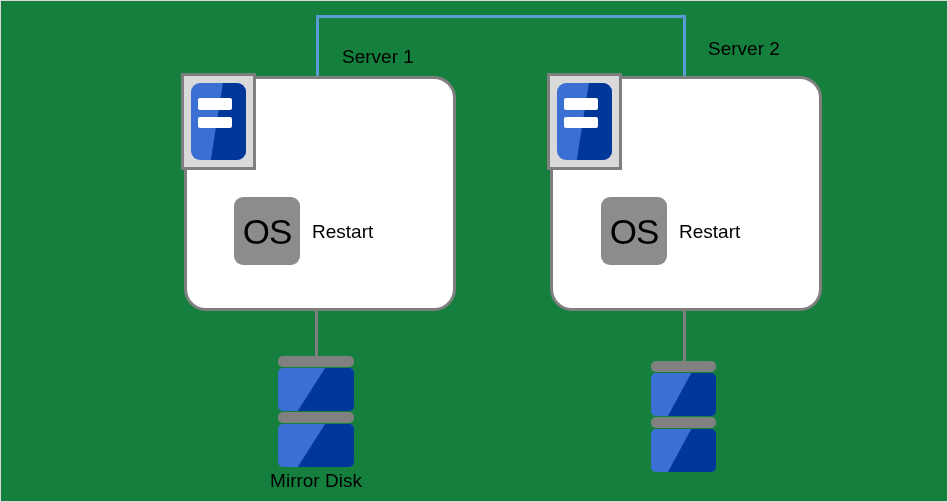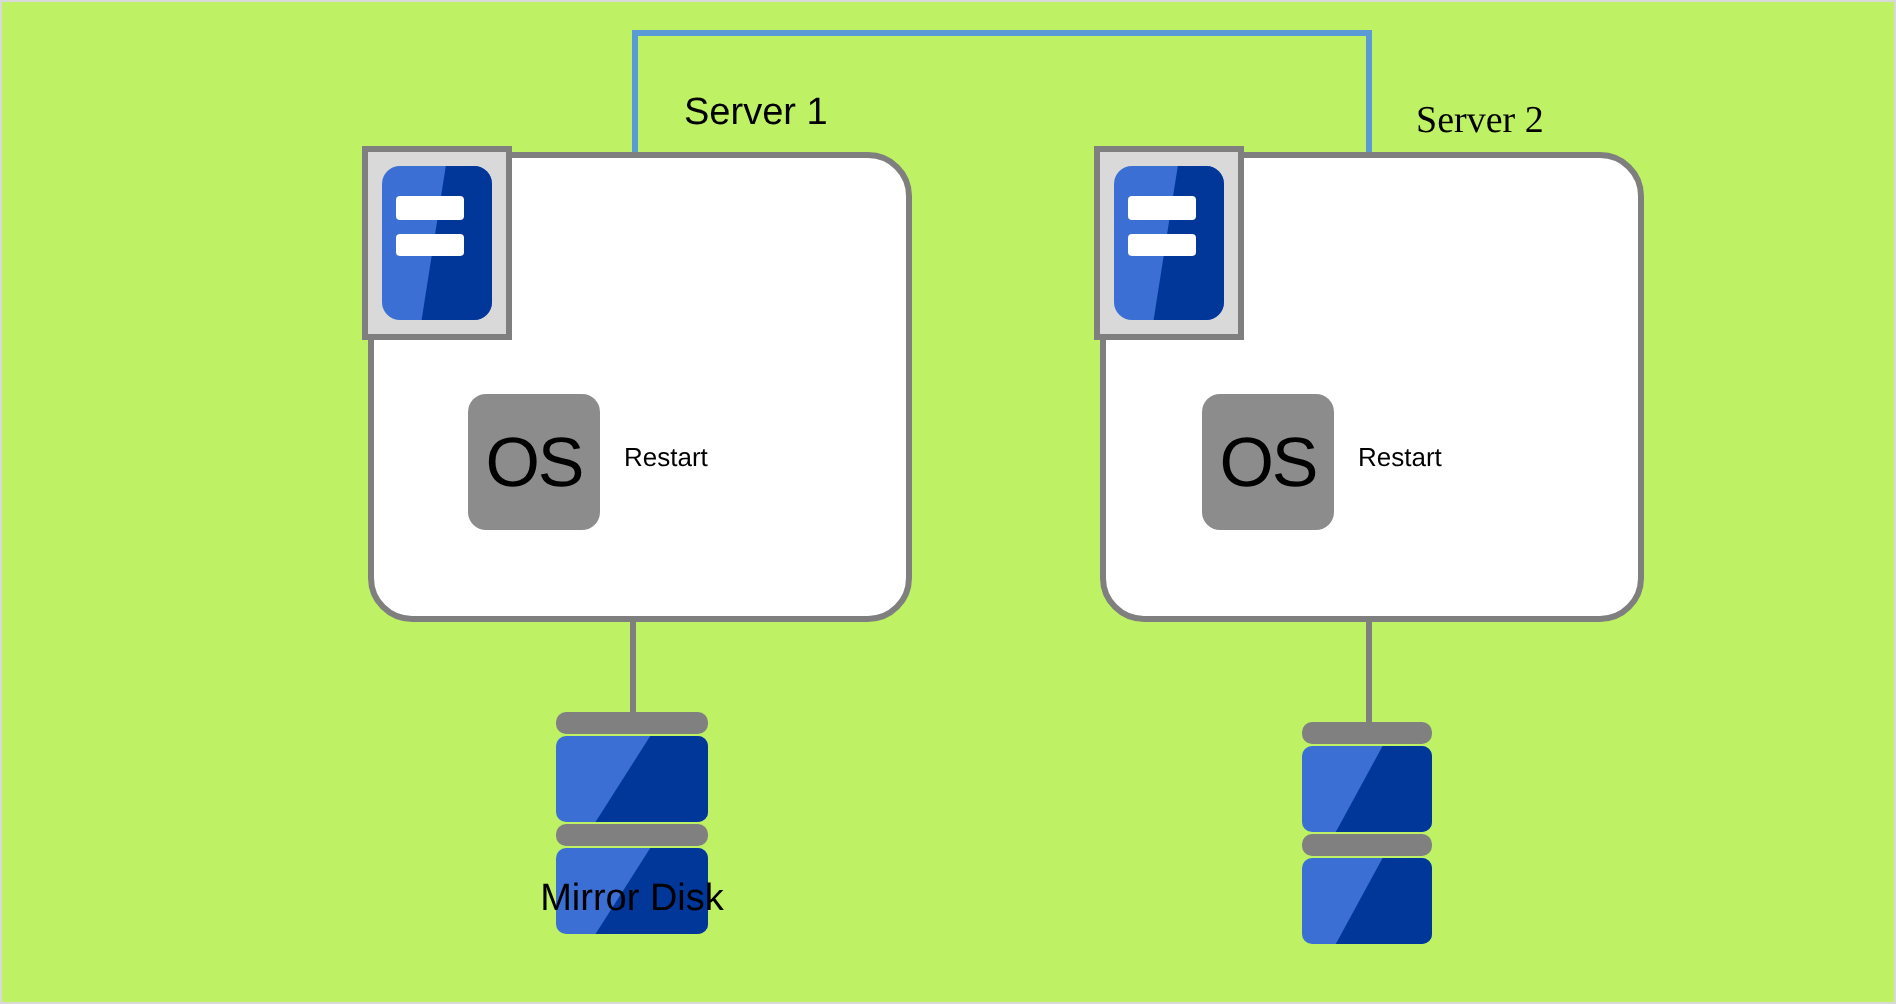--- a/index.html
+++ b/index.html
@@ -7,21 +7,21 @@
     padding: 0;
     background: #ffffff;
   }
   body {
     font-family: "Liberation Sans", sans-serif;
   }
   #canvas {
     position: relative;
     width: 948px;
     height: 502px;
-    background: #bef264;
+    background: #15803d;
     border: 1px solid #d9d9d9;
     box-sizing: border-box;
     overflow: hidden;
   }
 
   
   .link-seg {
     position: absolute;
     background: #5b9bd5;
   }
@@ -87,21 +87,21 @@
     align-items: center;
     justify-content: center;
     font-weight: normal;
     font-size: 35px;
     color: #000000;
     letter-spacing: -1px;
     line-height: 1;
   }
   .restart-label {
     position: absolute;
-    font-size: 13px;
+    font-size: 19px;
     color: #000000;
     white-space: nowrap;
     line-height: 1;
   }
 
   
   .disk-stem {
     position: absolute;
     width: 3px;
     background: #7f7f7f;
@@ -173,23 +173,23 @@
     <div class="disk-plate" style="top:0px;"></div>
     <div class="disk-block" style="top:12px; height:43px;">
       <div class="disk-block-dark"></div>
     </div>
     <div class="disk-plate" style="top:56px;"></div>
     <div class="disk-block" style="top:68px; height:43px;">
       <div class="disk-block-dark"></div>
     </div>
   </div>
 
-  <div class="disk-label" style="left:235px; top:439px; width:160px;">Mirror Disk</div>
-
-  <div class="server-label" style="left:707px; top:50px;font-family:Liberation Serif, serif;">Server 2</div>
+  <div class="disk-label" style="left:235px; top:470px; width:160px;">Mirror Disk</div>
+
+  <div class="server-label" style="left:707px; top:38px;">Server 2</div>
 
   <div class="server-box" style="left:549px; top:75px; width:272px; height:235px;"></div>
 
   <div class="server-icon" style="left:546px; top:72px; width:75px; height:97px;">
     <div class="server-icon-body">
       <div class="server-icon-dark"></div>
       <div class="server-icon-bar b1"></div>
       <div class="server-icon-bar b2"></div>
     </div>
   </div>

